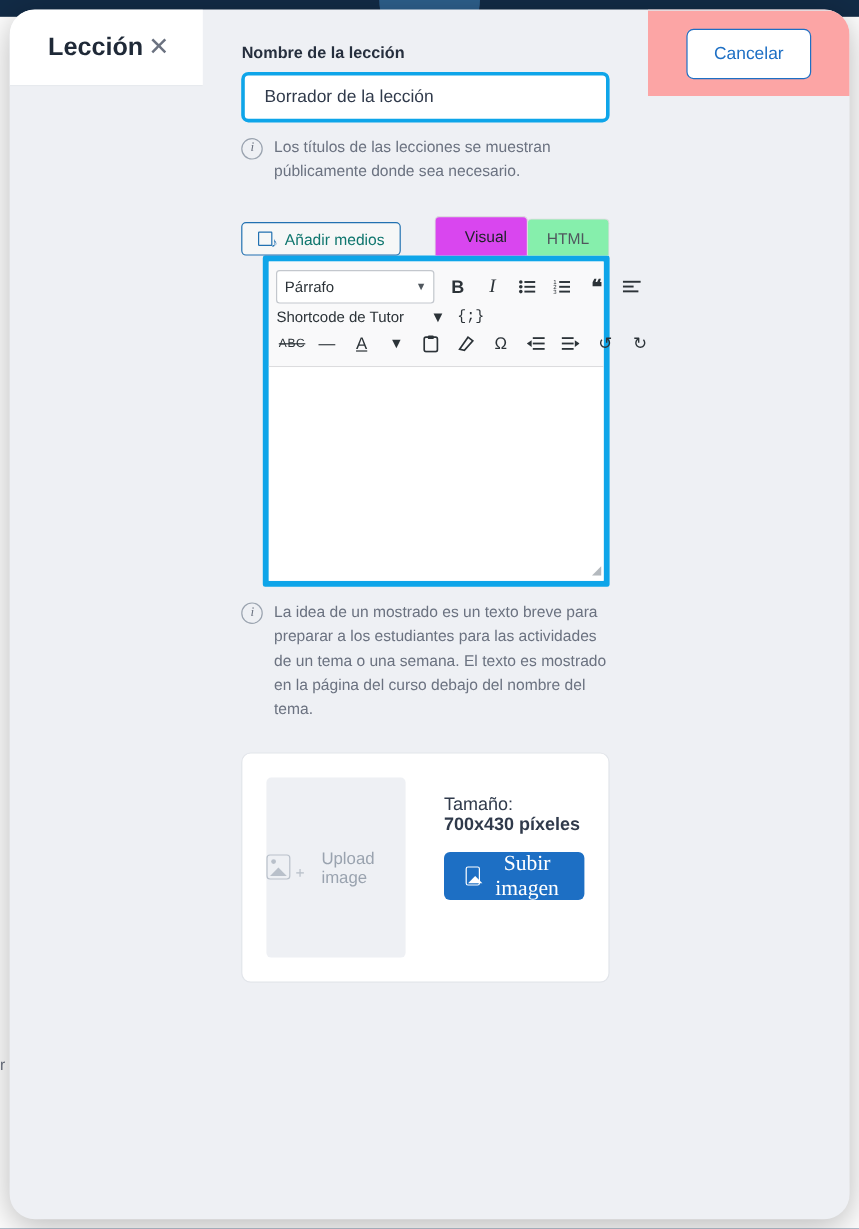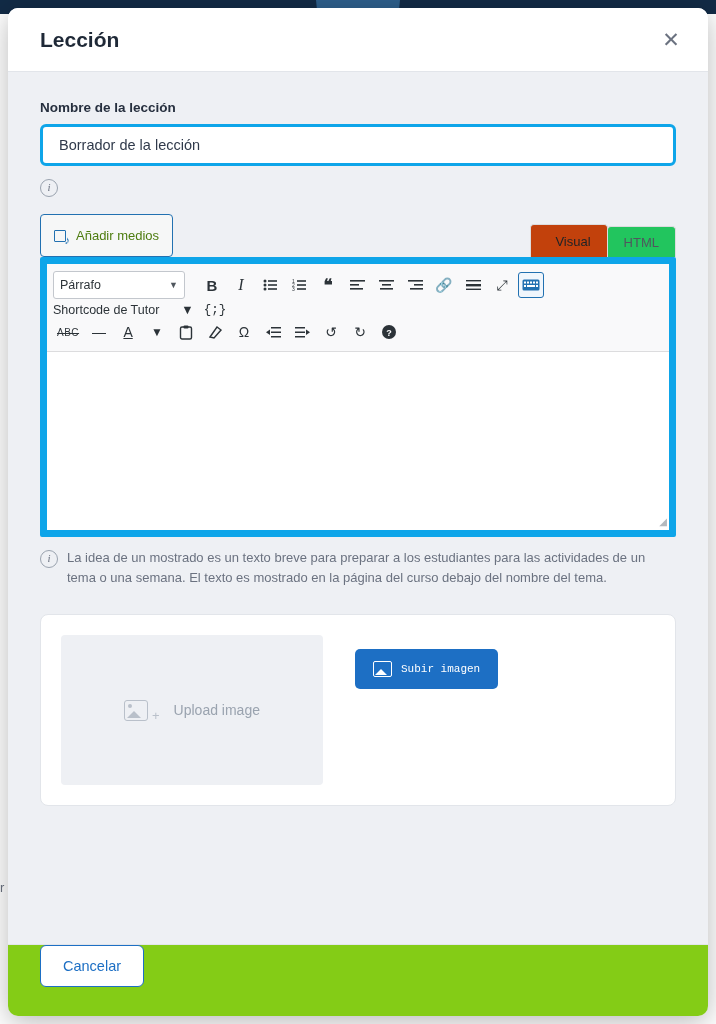--- a/index.html
+++ b/index.html
@@ -39,24 +39,24 @@
     color: #6b7280;
   }
 
   .modal {
     position: absolute;
     left: 8px;
     top: 8px;
     width: 700px;
     height: 1008px;
     background: #eef0f4;
-    border-radius: 10px;
+    border-radius: 21px;
     box-shadow: 0 6px 28px rgba(0,0,0,.28);
     display: flex;
-    flex-direction: column;
+    flex-direction: row;
     overflow: hidden;
   }
 
   
   .modal-header {
     height: 64px;
     flex: 0 0 64px;
     background: #ffffff;
     border-bottom: 1px solid #e2e5ea;
     display: flex;
@@ -138,26 +138,26 @@
   .editor-topbar {
     display: flex;
     align-items: flex-end;
     justify-content: space-between;
     height: 34px;
   }
   .add-media-btn {
     display: inline-flex;
     align-items: center;
     gap: 7px;
-    height: 43px;
+    height: 28px;
     padding: 0 13px;
     border: 1px solid #2271b1;
     border-radius: 4px;
     background: #f6f7f7;
-    color: #4d7c0f;
+    color: #0f766e;
     font-size: 13px;
     cursor: pointer;
     font-family: "Liberation Sans", sans-serif;
   }
   .media-icon {
     display: inline-block;
     width: 15px; height: 14px;
     position: relative;
   }
   .media-icon:before {
@@ -174,40 +174,41 @@
     right: -1px; bottom: -3px;
     font-size: 11px;
     color: #2271b1;
   }
   .editor-tabs { display: flex; align-items: flex-end; }
   .editor-tab {
     height: 30px;
     padding: 0 16px;
     font-size: 13px;
     color: #50575e;
-    background: #22c55e;
+    background: #86efac;
     border: 1px solid #dcdcde;
     border-bottom: none;
     border-radius: 4px 4px 0 0;
     display: flex;
     align-items: center;
     cursor: pointer;
     margin-left: -1px;
   }
   .editor-tab.active {
-    background: #c2410c;
+    background: #d946ef;
     color: #1d2327;
     height: 32px;
     padding-left: 24px;
   }
 
   .editor-frame {
-    border: 7px solid #0ea5e9;
+    border: 5px solid #0ea5e9;
     background: #ffffff;
     border-radius: 2px;
+    margin-left: 18px;
   }
   .toolbar {
     background: #f9f9fa;
     border-bottom: 1px solid #dcdcde;
     padding: 6px 6px 4px 6px;
   }
   .toolbar-row {
     display: flex;
     align-items: center;
     gap: 3px;
@@ -353,46 +354,47 @@
   .upload-btn {
     display: inline-flex;
     align-items: center;
     gap: 9px;
     height: 40px;
     padding: 0 18px;
     background: #1d6fc4;
     color: #ffffff;
     border: none;
     border-radius: 5px;
-    font-size: 11px;
-    cursor: pointer;
-    font-family: Liberation Mono, monospace;
+    font-size: 18px;
+    cursor: pointer;
+    font-family: Liberation Serif, serif;
   }
   .upload-btn-icon {
     width: 17px; height: 14px;
     border: 1.6px solid #ffffff;
     border-radius: 2px;
     position: relative;
   }
   .upload-btn-icon:after {
     content: "";
     position: absolute;
     left: 1px; bottom: 1px;
     border-left: 6px solid transparent;
     border-right: 6px solid transparent;
     border-bottom: 6px solid #ffffff;
   }
 
   
   .modal-footer {
     flex: 0 0 72px;
     height: 72px;
-    background: #84cc16;
+    background: #fca5a5;
     border-top: 1px solid #e2e5ea;
     display: flex;
+    align-items: center;
     justify-content: space-between;
     padding: 0 32px;
     box-sizing: border-box;
   }
   .btn-cancel {
     height: 42px;
     padding: 0 22px;
     border: 1px solid #1d6fc4;
     background: #ffffff;
     color: #1d6fc4;
@@ -429,20 +431,21 @@
     <button class="close-btn">✕</button>
   </div>
 
   <div class="modal-body">
 
     <div>
       <div class="field-label">Nombre de la lección</div>
       <input class="text-input" type="text" value="Borrador de la lección" style="">
       <div class="hint">
         <span class="info-icon">i</span>
+        <span>Los títulos de las lecciones se muestran públicamente donde sea necesario.</span>
       </div>
     </div>
 
     <div class="section">
 
       <div class="editor-topbar">
         <button class="add-media-btn">
           <span class="media-icon"></span>
           <span>Añadir medios</span>
         </button>
@@ -595,20 +598,23 @@
     </div>
 
     <div class="section">
       <div class="featured-card">
         <div class="upload-box">
           <span class="image-glyph"></span>
           <span class="plus-glyph">+</span>
           <span>Upload image</span>
         </div>
         <div class="featured-info">
+          <div class="featured-line">
+            <span>Tamaño: </span><b>700x430 píxeles</b>
+          </div>
           <button class="upload-btn">
             <span class="upload-btn-icon"></span>
             <span>Subir imagen</span>
           </button>
         </div>
       </div>
     </div>
 
   </div>
 

